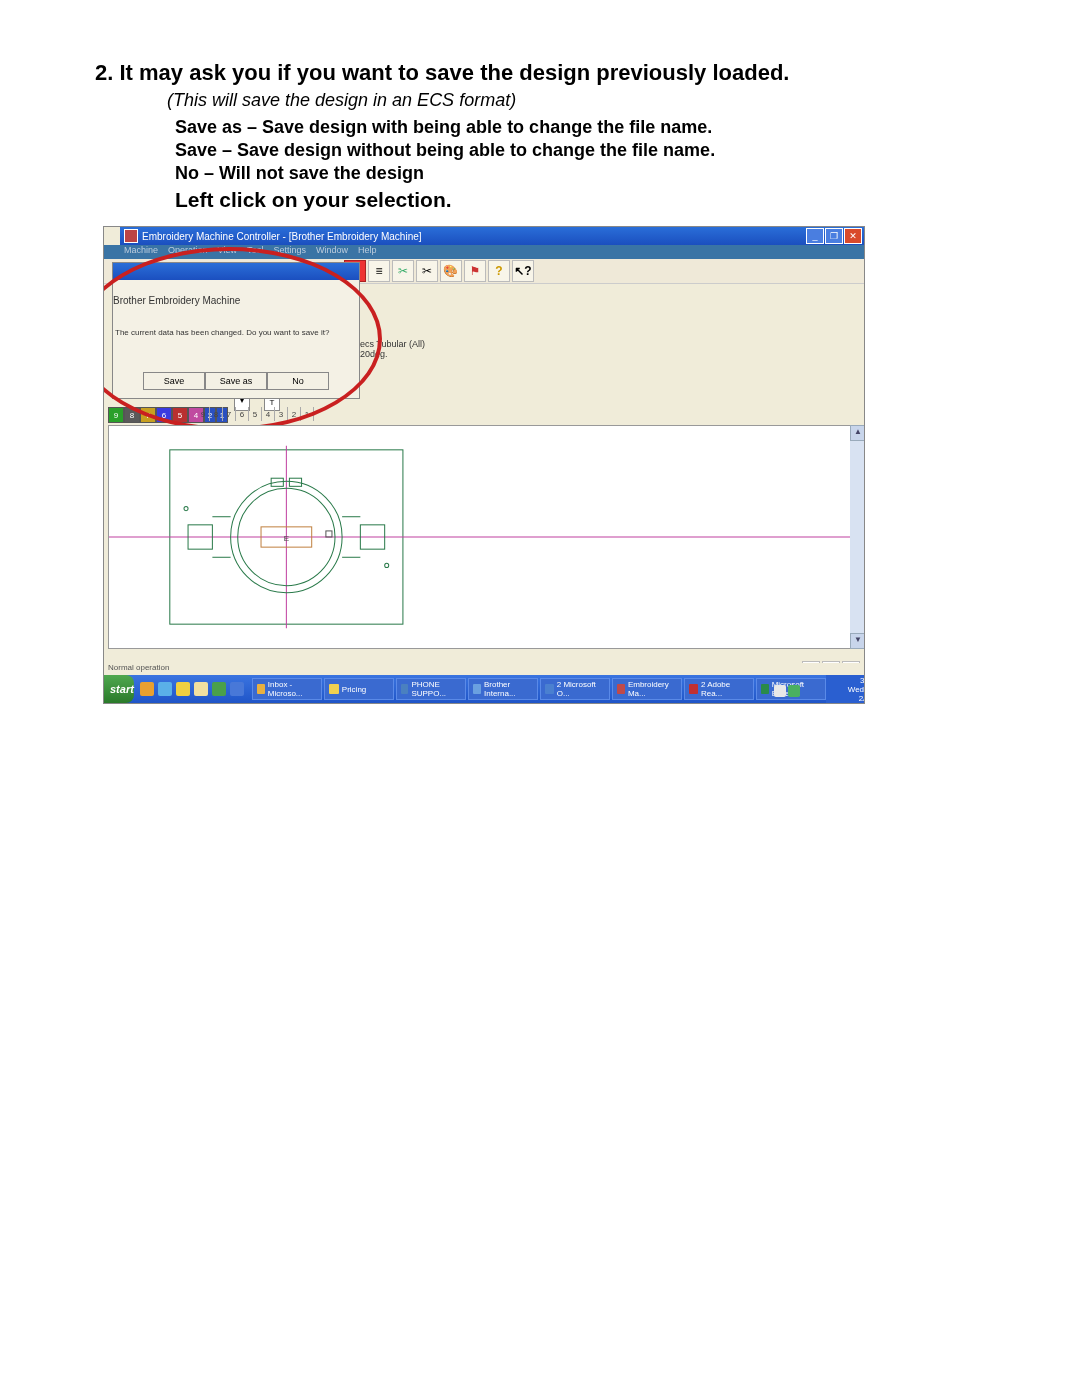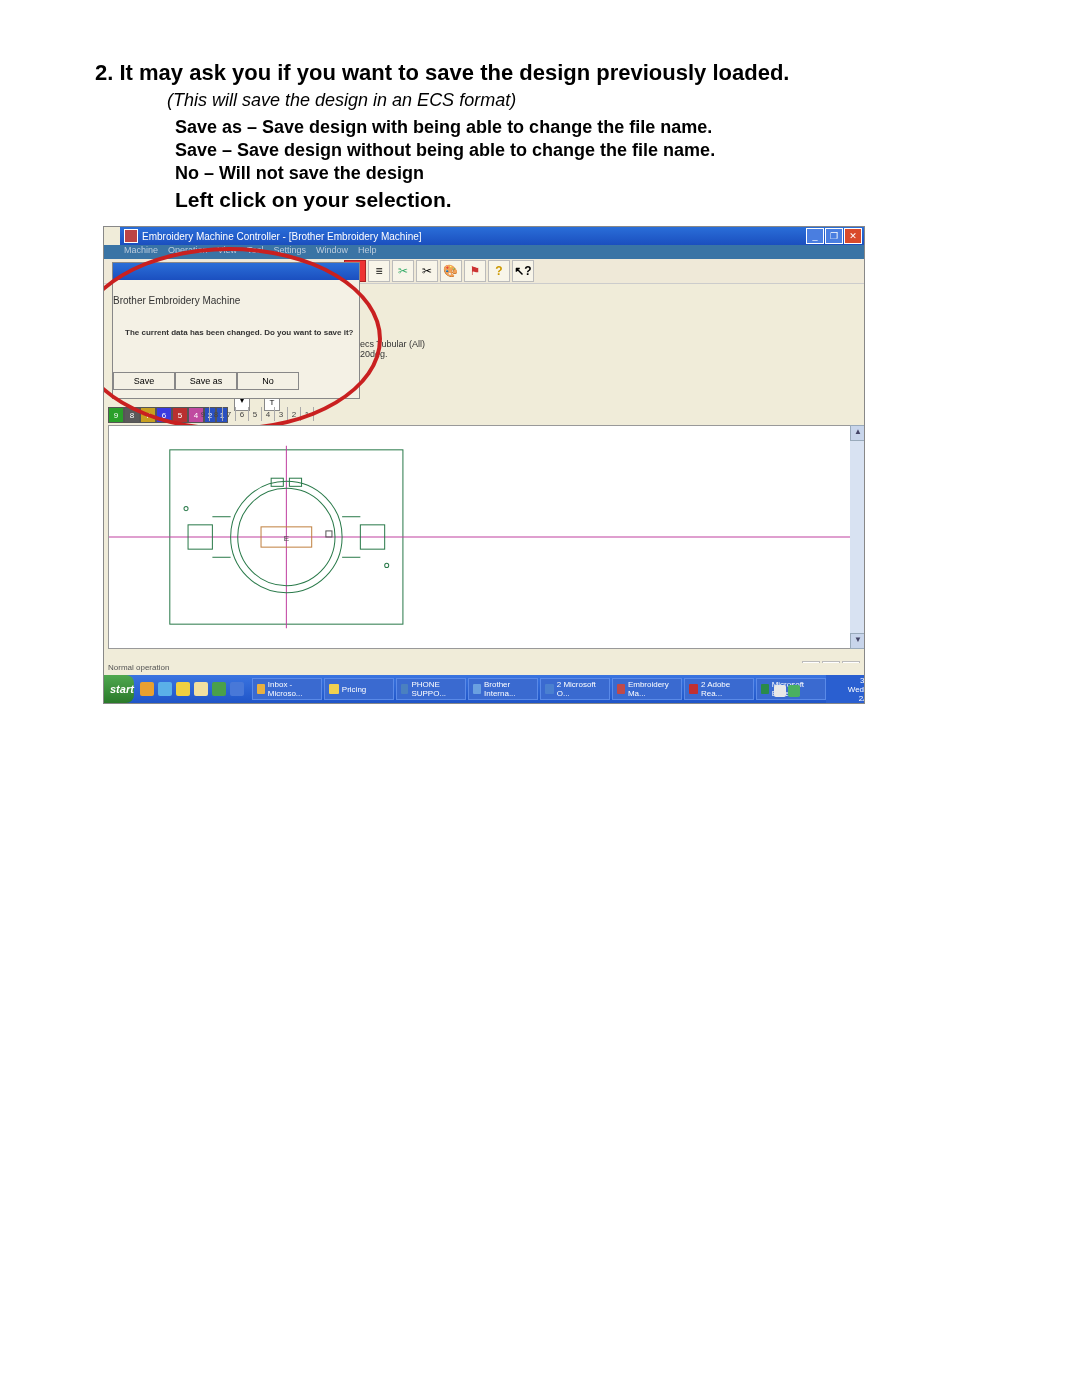--- a/index.html
+++ b/index.html
@@ -126,25 +126,25 @@
   .dlg-title {
     height:17px; background:linear-gradient(to bottom,#2a6ed8,#1b4fbf);
   }
   .dlg-body {
     padding:0; font-size:9px; color:#333;
   }
   .dlg-head {
     text-align:left; margin-top:15px; font-size:10px;
   }
   .dlg-msg {
-    margin:22px 0 0 12px; font-size:8px;font-weight:bold;
+    margin:22px 0 0 2px; font-size:8px;
   }
   .dlg-btns {
     position:absolute; left:0; right:0; bottom:8px;
-    display:flex; justify-content:flex-start;
+    display:flex; justify-content:center;
   }
   .dlg-btn {
     width:60px; height:16px; font-size:9px;
     background:#f4f1e5; border:1px solid #888;
     display:flex; align-items:center; justify-content:center;
   }
 
   
   .highlight-circle {
     position:absolute; left:-28px; top:20px; width:298px; height:176px;

